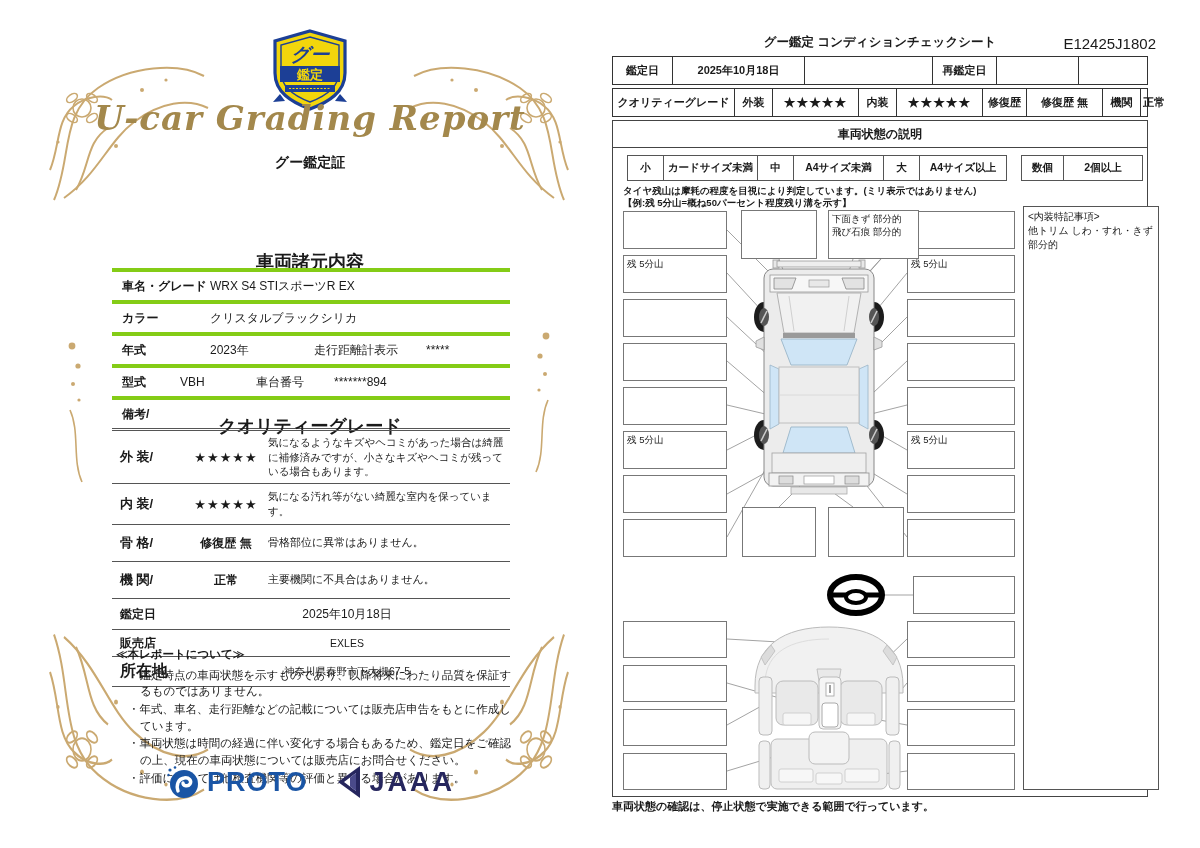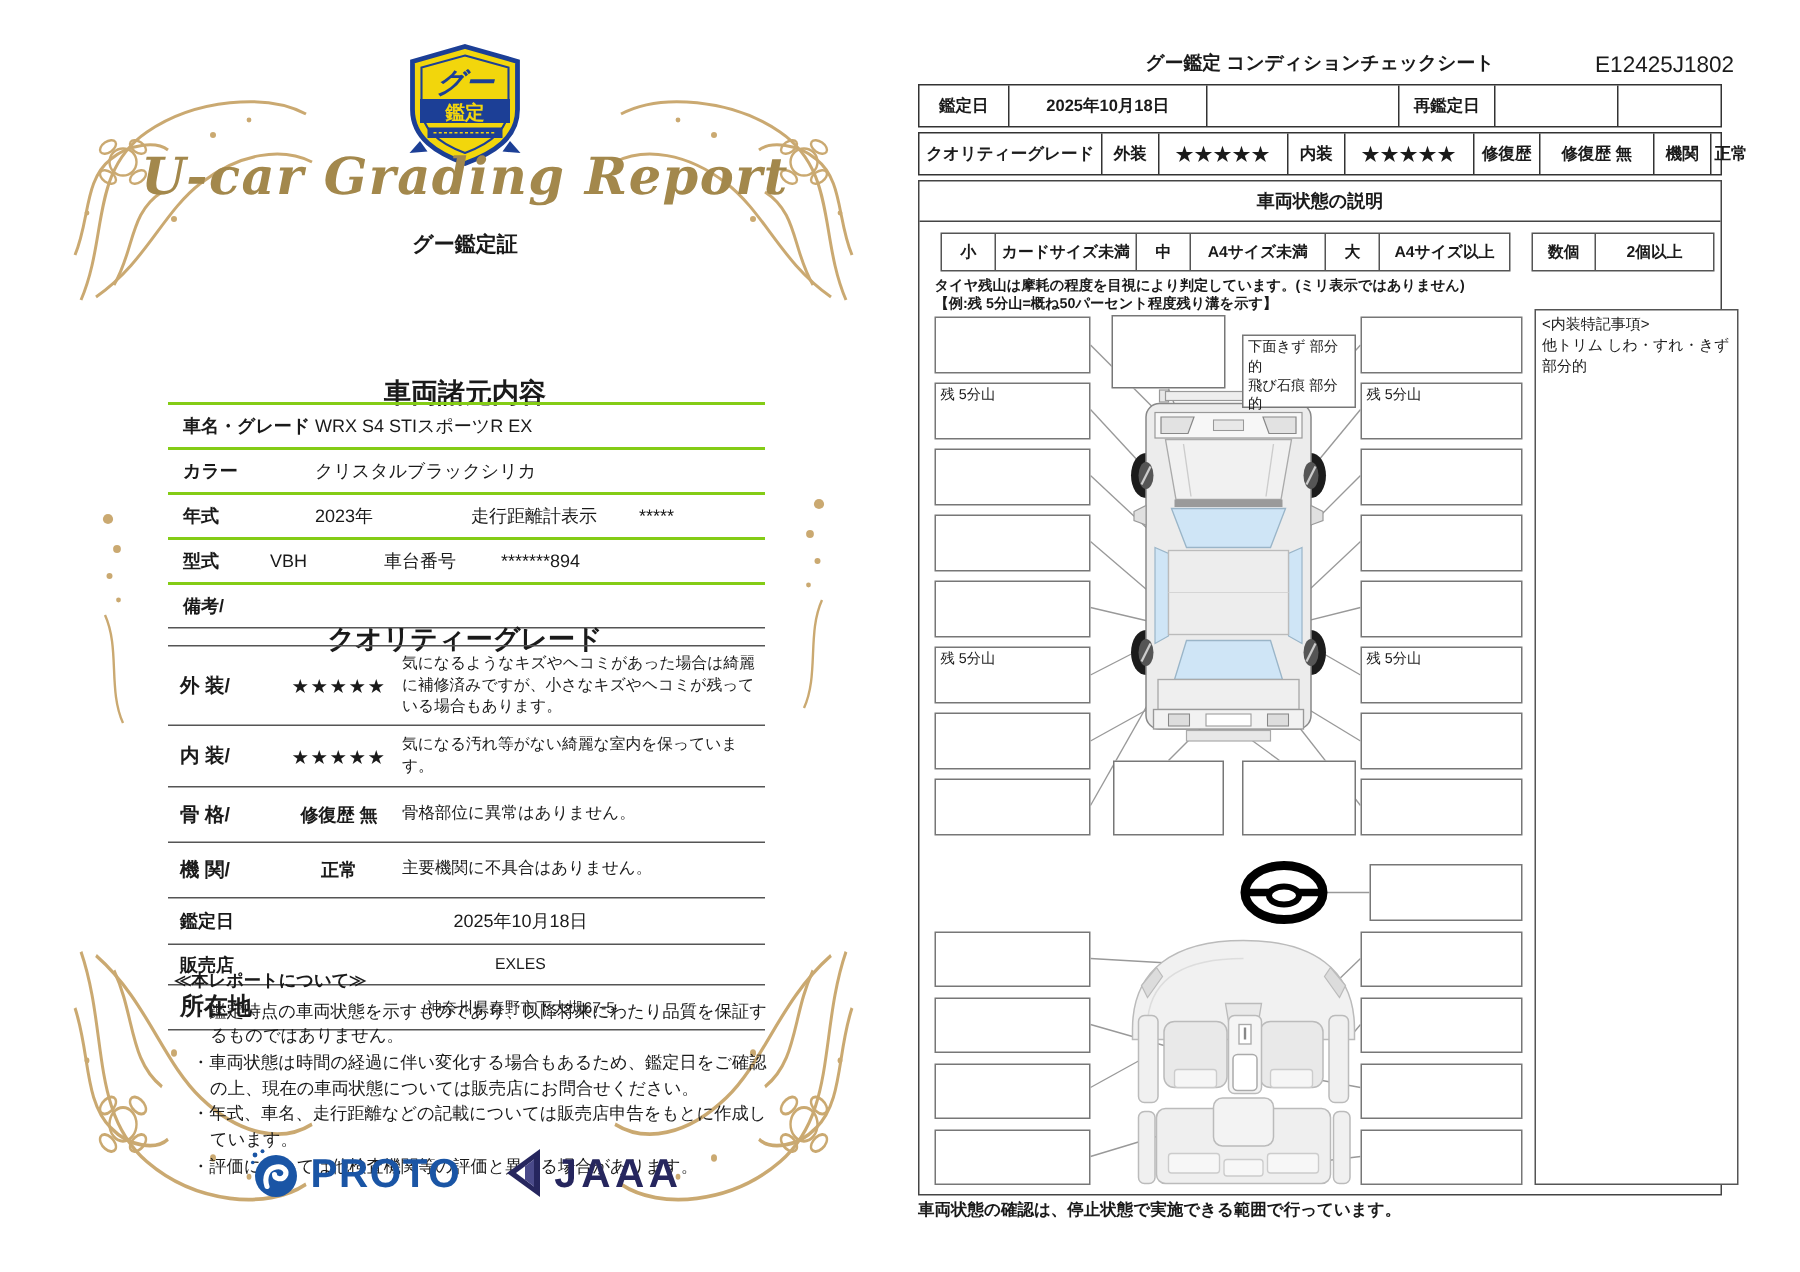--- a/index.html
+++ b/index.html
@@ -13,21 +13,21 @@
   .badge{position:absolute;left:50%;top:6px;transform:translateX(-50%);}
   .lp-title{position:absolute;left:0;top:76px;width:100%;text-align:center;
     font-family:"DejaVu Serif",serif;font-style:italic;font-weight:bold;
     font-size:34px;color:#a3884c;letter-spacing:1px;}
   .lp-cert{position:absolute;left:0;top:132px;width:100%;text-align:center;
     font-size:14px;font-weight:bold;}
   .lp-intro{position:absolute;left:68px;top:158px;width:390px;font-size:12px;
     line-height:1.5;text-align:justify;}
   .sec-title{position:absolute;width:100%;text-align:center;font-size:18px;font-weight:bold;font-family:Liberation Serif, serif;}
   .spec-table{position:absolute;left:62px;top:246px;width:398px;border-bottom:1px solid #555;}
-  .spec-row{display:flex;align-items:center;min-height:28px;border-top:2px solid #84cc16;font-size:12px;}
+  .spec-row{display:flex;align-items:center;min-height:28px;border-top:4px solid #84cc16;font-size:12px;}
   .spec-row .lab{width:88px;padding-left:10px;font-weight:bold;flex:none;}
   .spec-row .lab2{font-weight:normal;flex:none;}
   .grade-table{position:absolute;left:62px;top:408px;width:398px;border-bottom:1px solid #555;}
   .grade-row{display:flex;align-items:center;border-top:1px solid #555;font-size:12px;padding:4px 0;}
   .grade-row .glab{width:64px;padding-left:8px;font-weight:bold;font-size:13px;flex:none;}
   .grade-row .gval{width:84px;text-align:center;flex:none;font-size:13px;letter-spacing:1px;}
   .grade-row .gval.txt{font-size:12px;font-weight:bold;letter-spacing:0;}
   .grade-row .gdesc{flex:1;font-size:10.5px;line-height:1.4;padding-right:4px;}
   .grade-row .gcenter{flex:1;text-align:center;font-size:12px;}
   .about{position:absolute;left:66px;top:624px;width:400px;font-size:11.5px;line-height:1.45;}
@@ -200,22 +200,22 @@
     </div>
     <div class="grade-row" style="min-height:18px">
       <span class="glab" style="font-size:16px">所在地</span>
       <span class="gcenter" style="font-size:10.5px">神奈川県秦野市下大槻67-5</span>
     </div>
   </div>
 
   <div class="about">
     <div class="about-title">≪本レポートについて≫</div>
     <div class="about-item">鑑定時点の車両状態を示すものであり、以降将来にわたり品質を保証するものではありません。</div>
+    <div class="about-item">年式、車名、走行距離などの記載については販売店申告をもとに作成しています。</div>
     <div class="about-item">車両状態は時間の経過に伴い変化する場合もあるため、鑑定日をご確認の上、現在の車両状態については販売店にお問合せください。</div>
-    <div class="about-item">年式、車名、走行距離などの記載については販売店申告をもとに作成しています。</div>
     <div class="about-item">評価については他検査機関等の評価と異なる場合があります。</div>
   </div>
 
   <div class="logo-row">
     <div class="logo">
       <svg width="36" height="36" viewBox="0 0 36 36">
         <circle cx="19" cy="20" r="14" fill="#1a55a5"></circle>
         <path d="M13,27 C11,21 13,15 19,14 C24,13 27,17 25,20 C23,23 18,22 18,19" fill="none" stroke="#fff" stroke-width="3.4" stroke-linecap="round"></path>
         <circle cx="5" cy="6" r="1.6" fill="#1a55a5"></circle>
           <circle cx="10" cy="3.5" r="1.3" fill="#1a55a5"></circle>
@@ -400,21 +400,21 @@
     <div class="abox" style="left:294px;top:90px;width:108px;height:38px"></div>
     <div class="abox" style="left:294px;top:134px;width:108px;height:38px"><span>残 5分山</span></div>
     <div class="abox" style="left:294px;top:178px;width:108px;height:38px"></div>
     <div class="abox" style="left:294px;top:222px;width:108px;height:38px"></div>
     <div class="abox" style="left:294px;top:266px;width:108px;height:38px"></div>
     <div class="abox" style="left:294px;top:310px;width:108px;height:38px"><span>残 5分山</span></div>
     <div class="abox" style="left:294px;top:354px;width:108px;height:38px"></div>
     <div class="abox" style="left:294px;top:398px;width:108px;height:38px"></div>
 
     <div class="abox" style="left:128px;top:89px;width:76px;height:49px"></div>
-    <div class="abox" style="left:215px;top:102px;width:76px;height:49px">
+    <div class="abox" style="left:215px;top:89px;width:91px;height:49px">
       <div>下面きず 部分的</div>
       <div>飛び石痕 部分的</div>
     </div>
 
     <div class="abox" style="left:129px;top:386px;width:74px;height:50px"></div>
     <div class="abox" style="left:215px;top:386px;width:76px;height:50px"></div>
 
     <div class="abox" style="left:300px;top:455px;width:102px;height:38px"></div>
 
     <div class="abox" style="left:10px;top:500px;width:104px;height:37px"></div>

